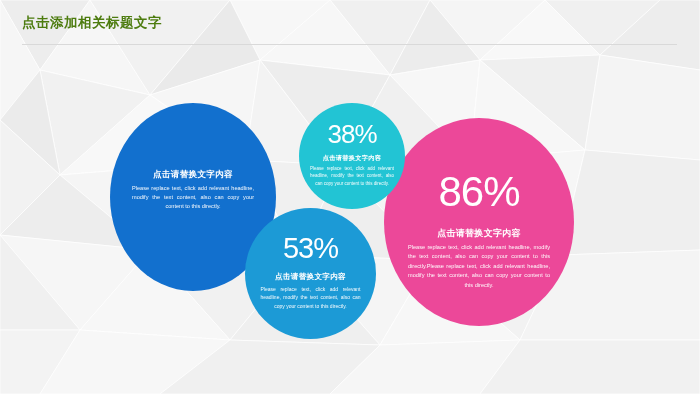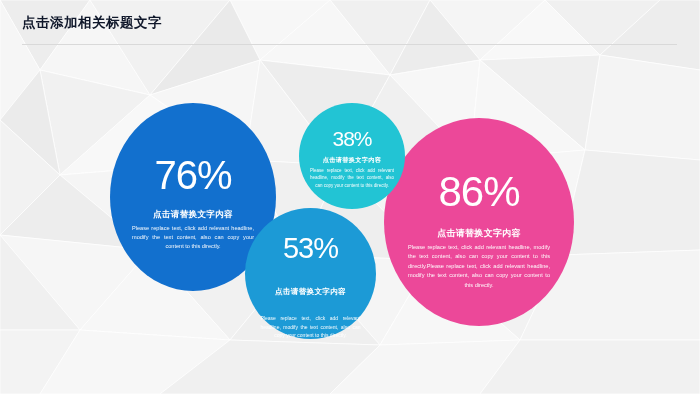--- a/index.html
+++ b/index.html
@@ -10,21 +10,21 @@
     position:relative;
   }
   #stage{position:absolute;inset:0;width:700px;height:394px;overflow:hidden;}
 
   
   #bg{position:absolute;inset:0;width:700px;height:394px;display:block;}
 
   
   .title-block{position:absolute;left:22px;top:14px;z-index:40;}
   .title-cn{
-    font-size:13.5px;font-weight:bold;color:#0f172a;
+    font-size:13.5px;font-weight:bold;color:#4d7c0f;
     letter-spacing:.5px;line-height:1.25;white-space:nowrap;
     font-family:"DejaVu Sans","Liberation Sans",sans-serif;
   }
   .title-en{
     font-size:8.2px;color:#8e8e8e;letter-spacing:1.55px;
     margin-top:3px;white-space:nowrap;
     font-family:"Liberation Sans",sans-serif;
   }
   .title-rule{
     position:absolute;left:22px;top:44px;width:655px;height:1px;
@@ -57,27 +57,27 @@
   
   #c76{left:110px;top:103px;width:166px;height:188px;background:#1270ce;z-index:10;
        padding:52px 22px 0 22px;}
   #c76 .pct{font-size:40px;}
   #c76 .sub-cn{font-size:8.6px;margin-top:14px;}
   #c76 .sub-en{font-size:5.6px;line-height:1.62;margin-top:3px;width:122px;}
 
   
   #c38{left:299px;top:103px;width:106px;height:106px;background:#22c4d4;z-index:20;
        padding:18px 12px 0 12px;}
-  #c38 .pct{font-size:21px;margin-top:7px;}
+  #c38 .pct{font-size:26px;}
   #c38 .sub-cn{font-size:6.2px;margin-top:7px;}
   #c38 .sub-en{font-size:4.5px;line-height:1.62;margin-top:2px;width:84px;}
 
   
   #c53{left:245px;top:208px;width:131px;height:131px;background:#1c9ad6;z-index:30;
-       padding:26px 16px 0 16px;justify-content:space-between;}
+       padding:26px 16px 0 16px;}
   #c53 .pct{font-size:29px;}
   #c53 .sub-cn{font-size:7.6px;margin-top:9px;}
   #c53 .sub-en{font-size:5px;line-height:1.65;margin-top:3px;width:100px;}
 
   
   #c86{left:384px;top:118px;width:190px;height:208px;background:#1ec896;z-index:15;
        padding:53px 24px 0 24px;}
   #c86 .pct{font-size:42px;}
   #c86 .sub-cn{font-size:9px;margin-top:14px;}
   #c86 .sub-en{font-size:5.6px;line-height:1.68;margin-top:3px;width:142px;}
@@ -144,21 +144,20 @@
       <polygon points="520,340 700,340 700,394 480,394" fill="#f1f1f1"></polygon>
     </g>
   </svg>
 
   <div class="title-block">
     <div class="title-cn">点击添加相关标题文字</div>
   </div>
   <div class="title-rule"></div>
 
   <div class="circle" id="c76" style="background: rgb(18, 112, 206);">
-    <div class="pct">76%</div>
     <div class="sub-cn">点击请替换文字内容</div>
     <div class="sub-en">Please replace text, click add relevant headline, modify the text content, also can copy your content to this directly.</div>
   </div>
 
   <div class="circle" id="c86" style="background: #ec4899;">
     <div class="pct">86%</div>
     <div class="sub-cn">点击请替换文字内容</div>
     <div class="sub-en">Please replace text, click add relevant headline, modify the text content, also can copy your content to this directly.Please replace text, click add relevant headline, modify the text content, also can copy your content to this directly.</div>
   </div>
 

